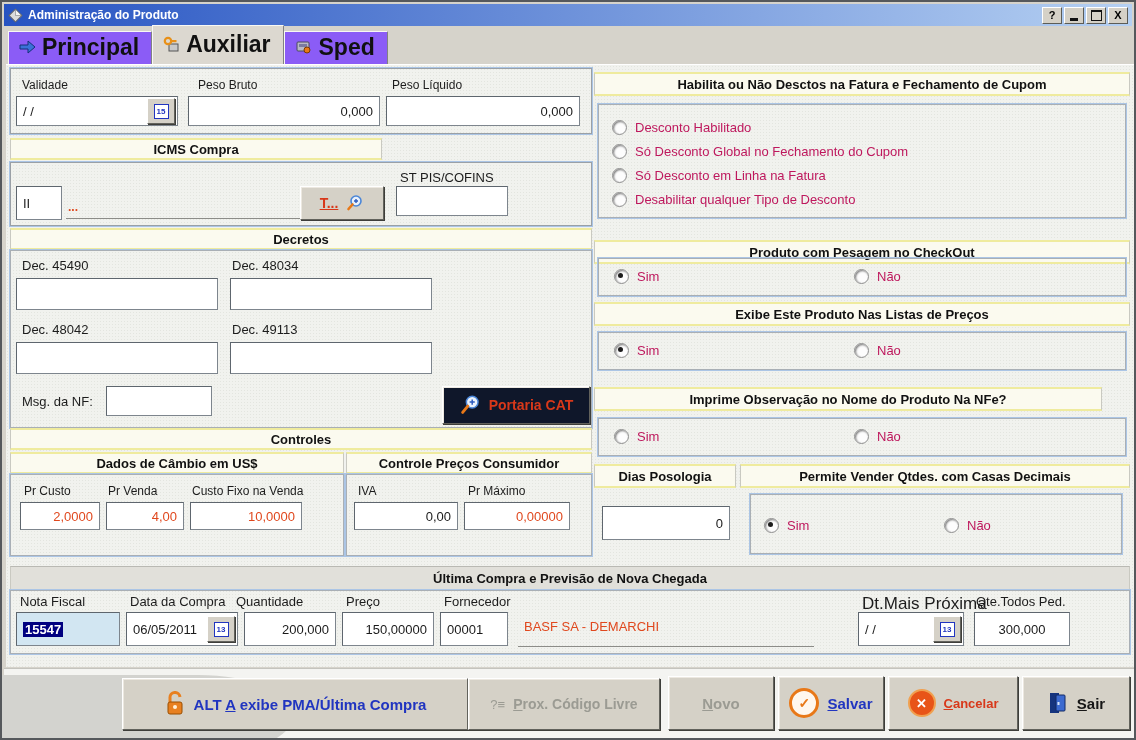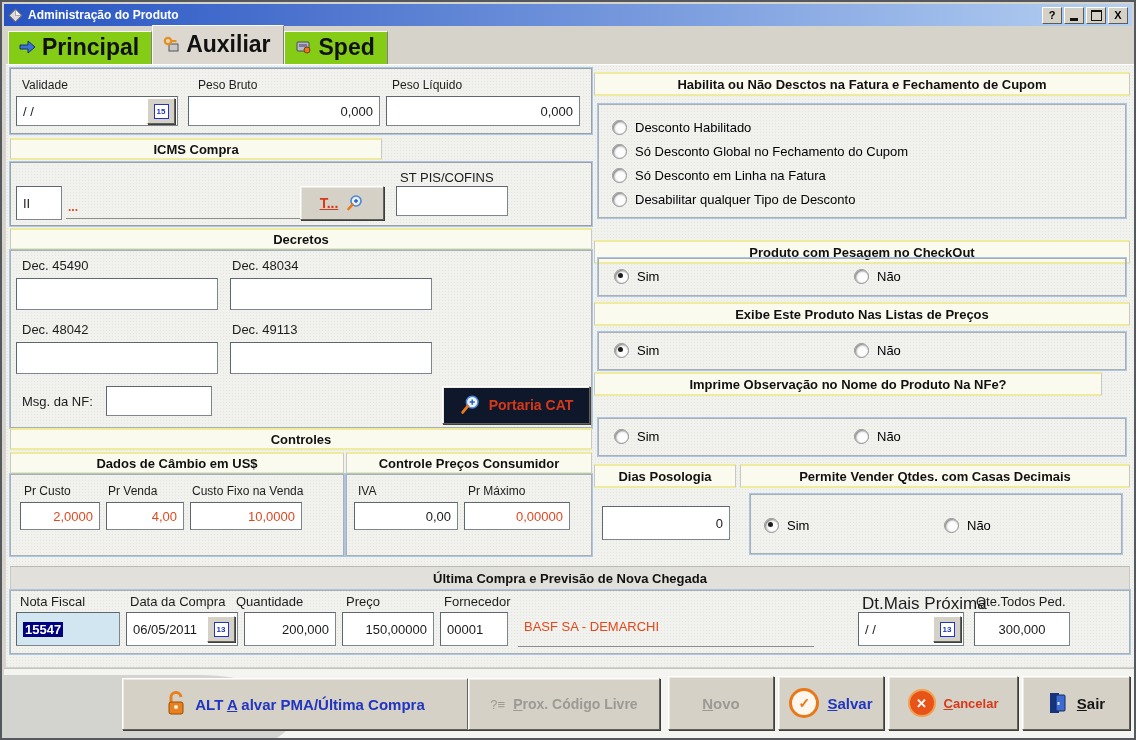--- a/index.html
+++ b/index.html
@@ -3,33 +3,33 @@
 <meta charset="utf-8">
 <style>
   html,body{margin:0;padding:0;background:#9a9a9a;font-family:"Liberation Sans",sans-serif;}
   .window{position:relative;width:1136px;height:740px;background:#d6d3cb;border:2px solid #55585c;box-sizing:border-box;overflow:hidden;}
   .titlebar{position:absolute;left:2px;top:2px;right:2px;height:22px;background:linear-gradient(90deg,var(--title_blue_start),var(--title_blue_end));display:flex;align-items:center;padding:0 4px;box-sizing:border-box;}
   .title-text{color:#fff;font-weight:bold;font-size:12px;margin-left:5px;flex:1;}
   .winbtn{width:20px;height:17px;margin-left:2px;background:#d5d1c7;border:1px solid;border-color:#ffffff #5c5c56 #5c5c56 #ffffff;font:bold 11px "Liberation Sans",sans-serif;display:flex;align-items:center;justify-content:center;padding:0;cursor:pointer;}
   .min-glyph{width:8px;height:3px;background:#111;margin-top:8px;}
   .max-glyph{width:9px;height:8px;border:1px solid #111;border-top-width:2px;}
   .tabs{position:absolute;left:6px;top:26px;height:36px;display:flex;align-items:flex-end;}
-  .tab{height:30px;display:flex;align-items:center;gap:6px;padding:0 12px 2px 10px;background:#84cc16;border:1px solid #828282;border-bottom:none;border-top-color:#f8f8f4;border-left-color:#f8f8f4;font-weight:bold;font-size:23px;color:#111;cursor:pointer;}
+  .tab{height:30px;display:flex;align-items:center;gap:6px;padding:0 12px 2px 10px;background:#8b5cf6;border:1px solid #828282;border-bottom:none;border-top-color:#f8f8f4;border-left-color:#f8f8f4;font-weight:bold;font-size:23px;color:#111;cursor:pointer;}
   .tab.active{height:36px;z-index:3;background:#dcd8d0;}
   .content{position:absolute;left:4px;top:62px;width:1128px;height:602px;background:#f1f2ee;background-image:radial-gradient(#e3e5df 0.8px,transparent 0.9px);background-size:3px 3px;border-top:1px solid #fff;}
   .lbl{position:absolute;font-size:12px;color:#1c1c1c;white-space:nowrap;}
   .inp{position:absolute;background:#fff;border:1px solid #7d858d;border-top-color:#5e666e;border-left-color:#5e666e;font-size:13px;color:#1a1a1a;display:flex;align-items:center;padding:0 6px;box-sizing:border-box;}
   .inp.right{justify-content:flex-end;}
   .hdr{position:absolute;background:#fbfaef;border-top:2px solid var(--band_yellow);border-bottom:2px solid var(--band_yellow);border-left:1px solid #c9c9c1;border-right:1px solid #c9c9c1;font-weight:bold;font-size:13px;color:#111;display:flex;align-items:center;justify-content:center;box-sizing:border-box;white-space:nowrap;}
   .hdr.gray{background:#e1e0da;border-top:1px solid #b9b9b3;border-bottom:1px solid #b9b9b3;}
   .panel{position:absolute;border:1px solid #a9afb5;outline:1px solid #abc5e5;box-sizing:border-box;}
   .btn3d{position:absolute;background:#d5d1c7;border:1px solid;border-color:#ffffff #62625c #62625c #ffffff;box-shadow:1px 1px 0 #3e3e3a,inset 1px 1px 0 #ece8e0;display:flex;align-items:center;justify-content:center;gap:8px;cursor:pointer;box-sizing:border-box;}
   .radio{width:13px;height:13px;border-radius:50%;background:#fdfdfd;border:1px solid #8e8e8e;box-shadow:inset 1px 1px 2px rgba(80,80,80,.75),inset -1px -1px 1px #fff;position:relative;flex:none;cursor:pointer;}
   .radio.checked::after{content:"";position:absolute;left:3px;top:3px;width:5px;height:5px;border-radius:50%;background:#1c1c1c;}
-  .radio-row{position:absolute;display:flex;align-items:center;gap:8px;font-size:13px;color:#000000;}
+  .radio-row{position:absolute;display:flex;align-items:center;gap:8px;font-size:13px;color:#be185d;}
   .red-val{color:var(--value_red);}
   .red-btn-label{color:var(--accent_red);font-weight:bold;}
   .blue-label{color:var(--accent_blue);font-weight:bold;}
   .calbtn{width:26px;height:24px;background:#d5d1c7;border:1px solid;border-color:#ffffff #62625c #62625c #ffffff;box-shadow:1px 1px 0 #3e3e3a;display:flex;align-items:center;justify-content:center;cursor:pointer;flex:none;}
   .calicon{width:13px;height:13px;background:#fff;border:1px solid #2135c0;color:#2135c0;font:bold 8px "Liberation Sans",sans-serif;display:flex;align-items:center;justify-content:center;}
   .dateinp{justify-content:space-between;padding-right:2px;}
   .uline{position:absolute;border-bottom:1px solid #8c8c88;}
   .footer{position:absolute;left:2px;top:666px;width:1132px;height:70px;background:#f4f4f1;border-top:1px solid #c4c4be;}
   .deco-blob{position:absolute;left:-40px;top:6px;width:330px;height:80px;background:#d3d3cf;border-radius:0 55% 55% 0/0 95% 95% 0;}
   .fbtn{font-weight:bold;font-size:15px;}
@@ -217,21 +217,21 @@
   <div class="panel" style="left:596px;top:330px;width:528px;height:38px;"></div>
   <div class="radio-row" style="left:612px;top:341px;">
     <span class="radio checked"></span>
     <span>Sim</span>
   </div>
   <div class="radio-row" style="left:852px;top:341px;">
     <span class="radio"></span>
     <span>Não</span>
   </div>
 
-  <div class="hdr" style="left:592px;top:370px;width:508px;height:24px;text-align:right;">Imprime Observação no Nome do Produto Na NFe?</div>
+  <div class="hdr" style="left:592px;top:385px;width:508px;height:24px;text-align:right;">Imprime Observação no Nome do Produto Na NFe?</div>
   <div class="panel" style="left:596px;top:416px;width:528px;height:38px;"></div>
   <div class="radio-row" style="left:612px;top:427px;">
     <span class="radio"></span>
     <span>Sim</span>
   </div>
   <div class="radio-row" style="left:852px;top:427px;">
     <span class="radio"></span>
     <span>Não</span>
   </div>
 
@@ -293,21 +293,21 @@
     <div class="deco-blob"></div>
   </div>
   <button class="btn3d fbtn" style="left:120px;top:676px;width:346px;height:52px;">
     <span>
         <svg width="22" height="26" viewBox="0 0 22 26">
           <path d="M6 11 V7 a5 5 0 0 1 10 -1" fill="none" stroke="#e88020" stroke-width="3"></path>
           <rect x="4" y="11" width="14" height="12" rx="2" fill="#e88020" stroke="#9a4e00"></rect>
           <circle cx="11" cy="16" r="2" fill="#fff0d8"></circle>
         </svg>
       </span>
-    <span class="blue-label"><span>ALT </span><span style="text-decoration:underline;">A</span><span> alvar PMA/Última Compra</span></span>
+    <span class="blue-label"><span>ALT </span><span style="text-decoration:underline;">A</span><span> exibe PMA/Última Compra</span></span>
   </button>
   <button class="btn3d fbtn" style="left:466px;top:676px;width:192px;height:52px;">
     <span class="disabled-label" style="font-weight:normal;font-size:13px;">?≡</span>
     <span class="disabled-label" style="font-size:14px;"><span style="text-decoration:underline;">P</span><span>rox. Código Livre</span></span>
   </button>
   <button class="btn3d fbtn" style="left:666px;top:674px;width:106px;height:54px;">
     <span class="disabled-label"><span style="text-decoration:underline;">N</span><span>ovo</span></span>
   </button>
   <button class="btn3d fbtn" style="left:776px;top:674px;width:106px;height:54px;">
     <span style="width:24px;height:24px;border-radius:50%;border:3px solid #e87818;background:#fff7ee;display:flex;align-items:center;justify-content:center;color:#e87818;font-weight:bold;font-size:14px;">✓</span>

